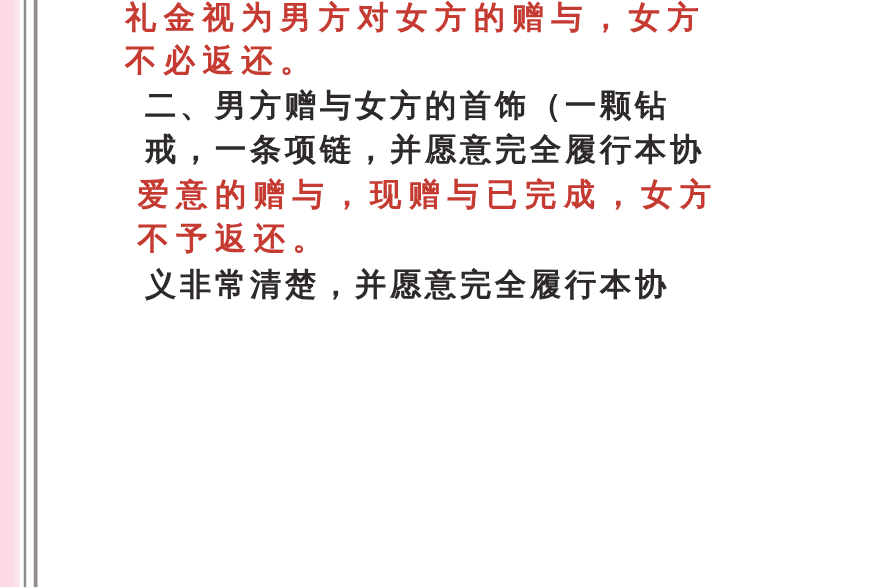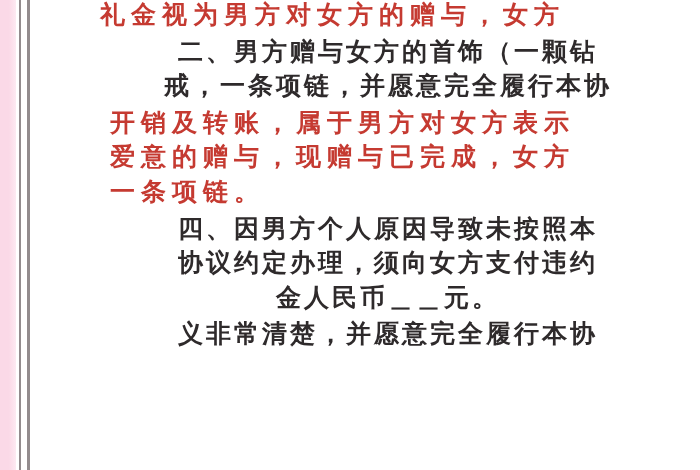--- a/index.html
+++ b/index.html
@@ -57,58 +57,53 @@
   .line {
     display: block;
     height: 34.6px;
     line-height: 34.6px;
     white-space: nowrap;
   }
   .para-black { color: var(--ink-black); }
   .para-black .line { letter-spacing: 3px; }
   .para-red { color: var(--ink-red); }
   .para-red .line { letter-spacing: 6px; }
-  .para-indent { padding-left: 16px; text-align: center; }
+  .para-indent { padding-left: 16px; }
   .para-indent-sm { padding-left: 10px; }
   .prefix-black { color: var(--ink-black); }
 </style>
 </head>
 <body>
 
 <div class="page">
 
   <div class="stripe stripe-left"></div>
   <div class="vrule vrule-l1"></div>
   <div class="vrule vrule-l2"></div>
 
   <div class="vrule vrule-r1"></div>
   <div class="vrule vrule-r2"></div>
   <div class="stripe stripe-right"></div>
 
   <div class="doc-text">
 
     <div class="para para-red">
       <span class="line">礼金视为男方对女方的赠与，女方</span>
+      <span class="line">不必返还。</span>
     </div>
 
     <div class="para para-black para-indent">
       <span class="line">二、男方赠与女方的首饰（一颗钻</span>
       <span class="line">戒，一条项链，并愿意完全履行本协</span>
     </div>
 
     <div class="para para-red para-indent-sm">
-      <span class="line">开销及转账，属于男方对女方表示</span>
       <span class="line">爱意的赠与，现赠与已完成，女方</span>
-      <span class="line">一条项链。</span>
+      <span class="line">不予返还。</span>
     </div>
 
-    <div class="para para-black para-indent">
-      <span class="line">四、因男方个人原因导致未按照本</span>
-      <span class="line">协议约定办理，须向女方支付违约</span>
-      <span class="line">金人民币＿＿元。</span>
-    </div>
 
     <div class="para para-black para-indent">
       <span class="line">义非常清楚，并愿意完全履行本协</span>
     </div>
 
   </div>
 </div>
 
 </body></html>

